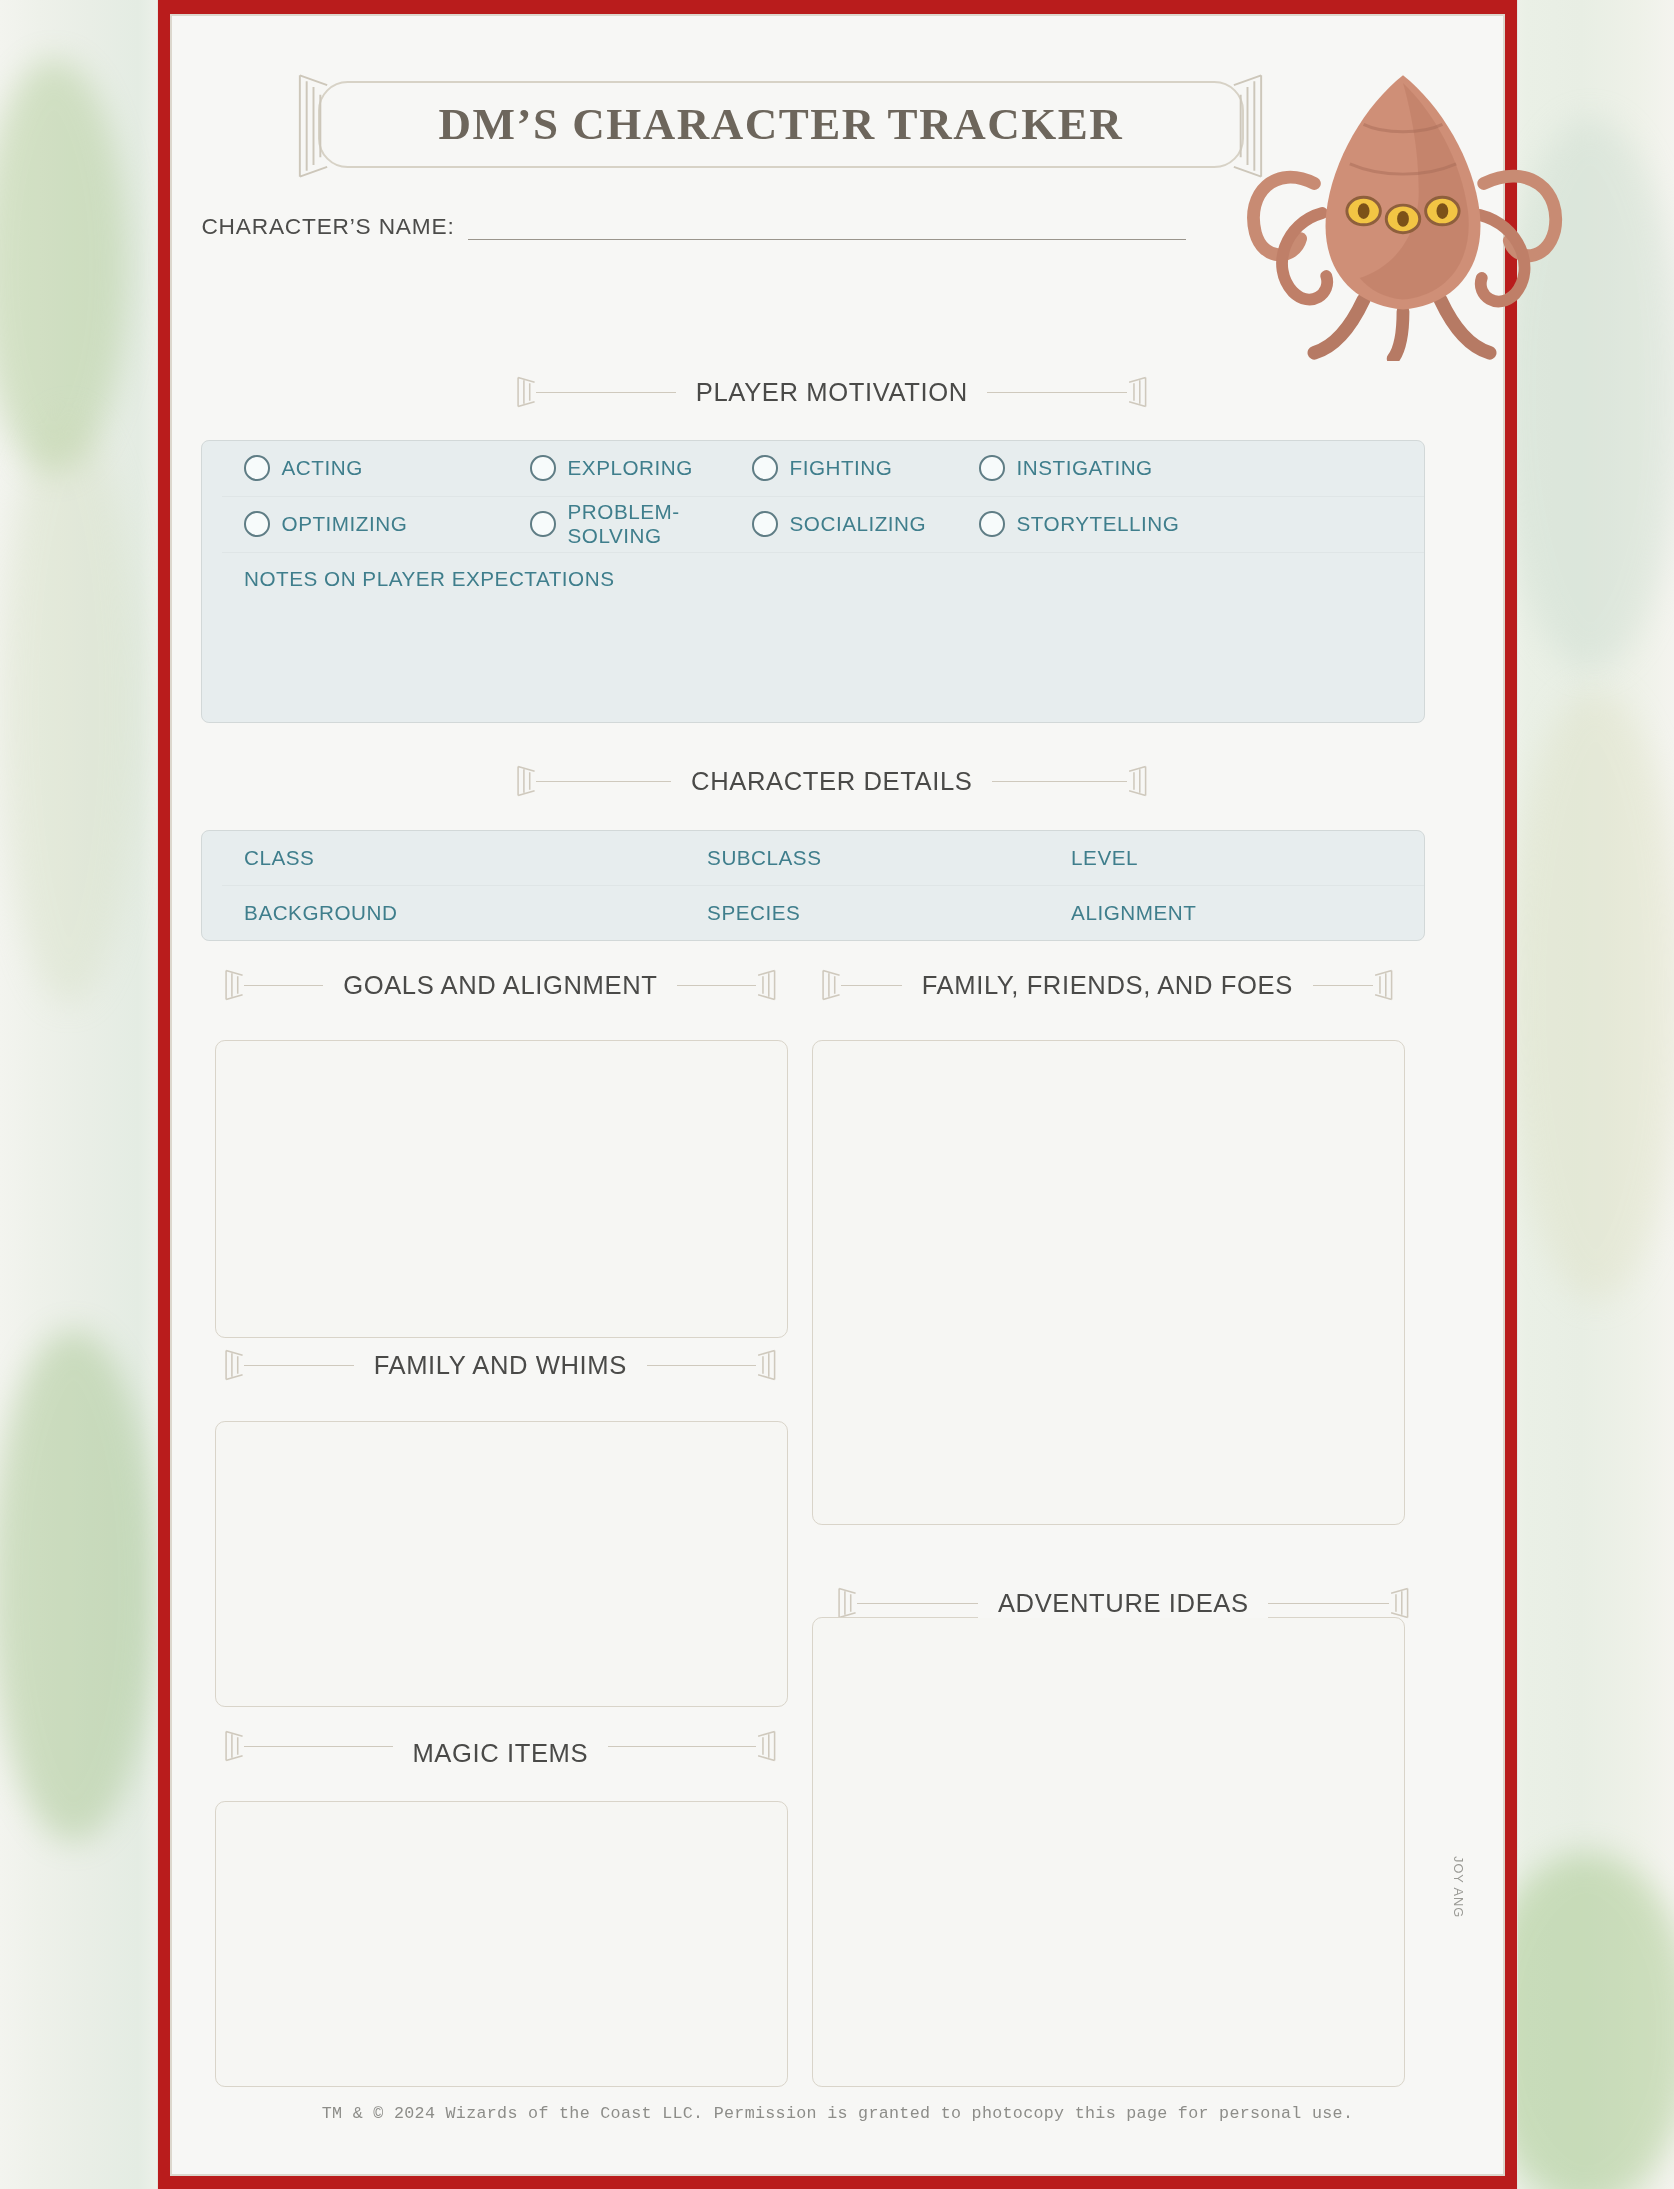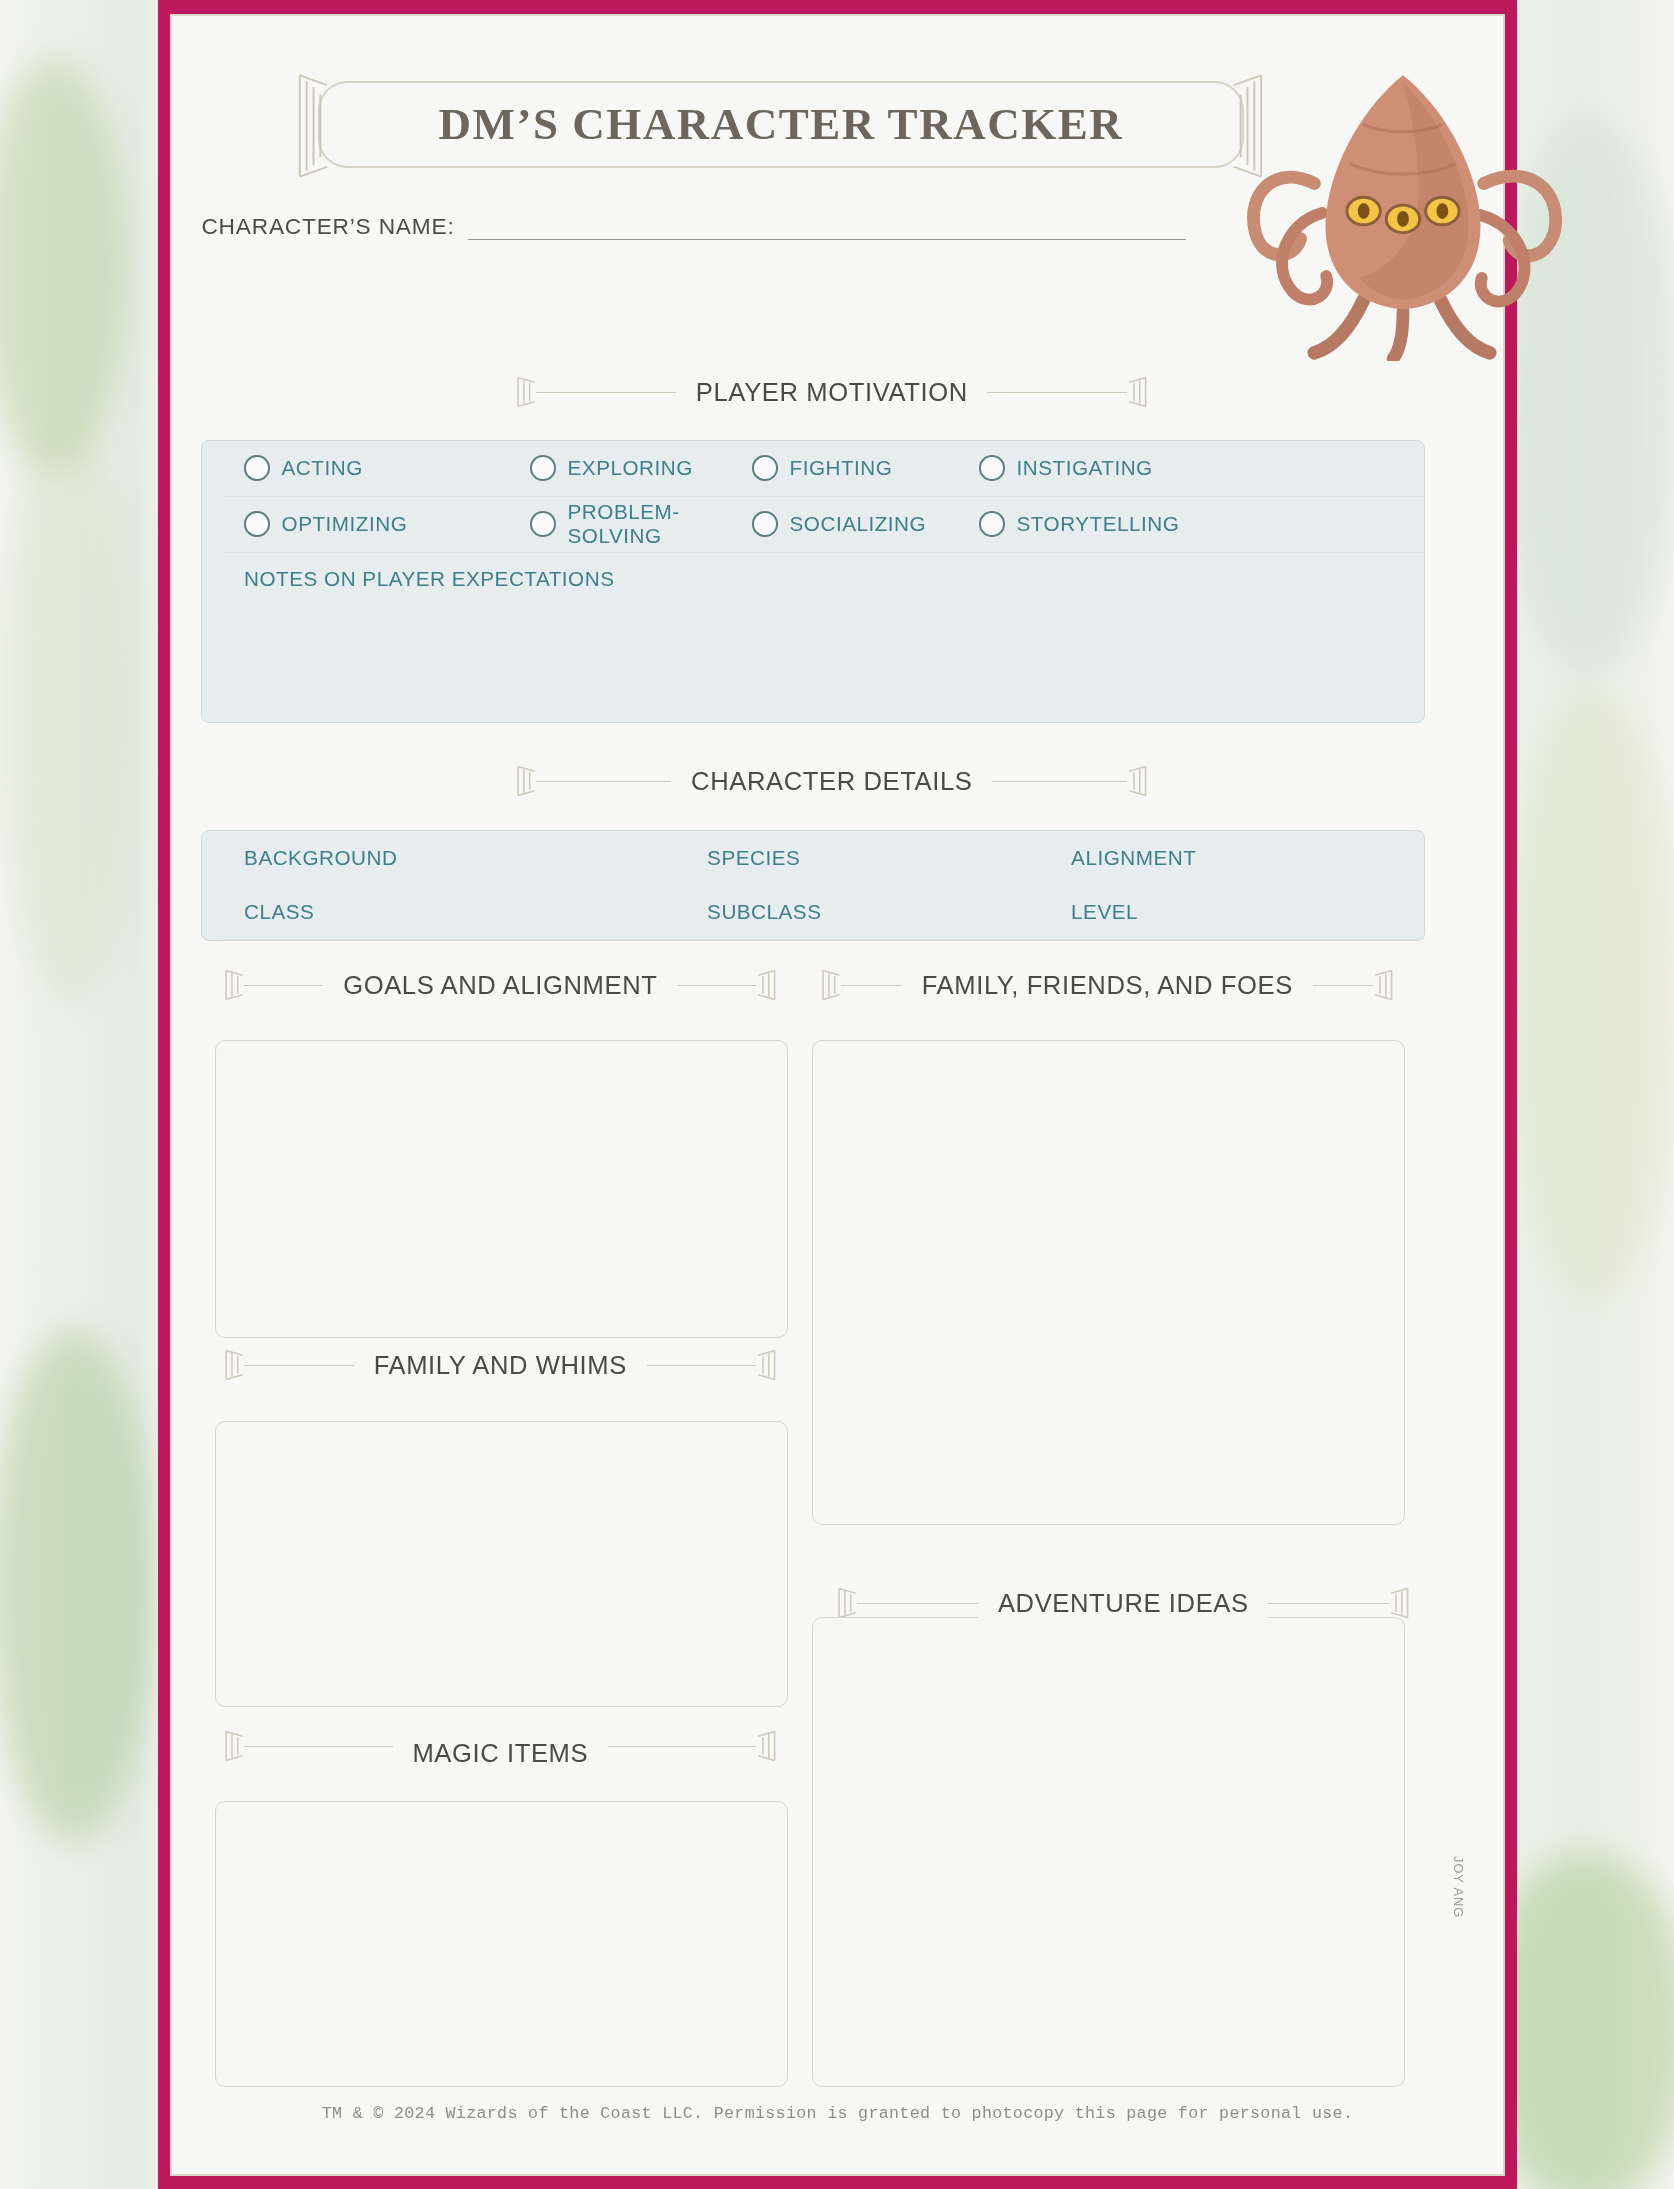--- a/index.html
+++ b/index.html
@@ -33,21 +33,21 @@
     border-radius: 50%;
   }
 
   
   #sheet {
     position: absolute;
     left: 158px;
     top: 0px;
     width: 1359px;
     height: 2190px;
-    background: #be185d;
+    background: #b91c1c;
     box-shadow: 0 0 0 1px #e4e3de;
   }
   #sheet-inner {
     position: absolute;
     left: 11.8px;
     top: 13.8px;
     right: 11.8px;
     bottom: 13.8px;
     border: 2px solid #dcd7cd;
     background: #f7f7f5;
@@ -340,42 +340,42 @@
       <svg class="cap left" viewBox="0 0 22 34">
           <path d="M3 2 L3 32 M9 5 L9 29 M15 8 L15 26 M3 2 L20 7 M3 32 L20 27" stroke="#cfc9bd" stroke-width="1.6" fill="none"></path>
         </svg>
       <svg class="cap right" viewBox="0 0 22 34">
           <path d="M19 2 L19 32 M13 5 L13 29 M7 8 L7 26 M19 2 L2 7 M19 32 L2 27" stroke="#cfc9bd" stroke-width="1.6" fill="none"></path>
         </svg>
       <span class="btxt">CHARACTER DETAILS</span>
     </div>
 
     <div class="shaded" style="left:29.6px;top:814px;width:1202px;height:109px;">
+      <div class="detail-row">
+        <div class="detail-cell" style="width:463px;padding-left:21.7px;">
+          <span>CLASS</span>
+        </div>
+        <div class="detail-cell" style="width:364px;">
+          <span>SUBCLASS</span>
+        </div>
+        <div class="detail-cell" style="width:325px;">
+          <span>LEVEL</span>
+        </div>
+      </div>
       <div class="detail-row last">
         <div class="detail-cell" style="width:463px;padding-left:21.7px;">
           <span>BACKGROUND</span>
         </div>
         <div class="detail-cell" style="width:364px;">
           <span>SPECIES</span>
         </div>
         <div class="detail-cell" style="width:325px;">
           <span>ALIGNMENT</span>
         </div>
       </div>
-      <div class="detail-row">
-        <div class="detail-cell" style="width:463px;padding-left:21.7px;">
-          <span>CLASS</span>
-        </div>
-        <div class="detail-cell" style="width:364px;">
-          <span>SUBCLASS</span>
-        </div>
-        <div class="detail-cell" style="width:325px;">
-          <span>LEVEL</span>
-        </div>
-      </div>
     </div>
 
     <div class="banner" style="position:absolute;left:43px;top:948px;width:571px;">
       <div class="rule"></div>
       <svg class="cap left" viewBox="0 0 22 34">
           <path d="M3 2 L3 32 M9 5 L9 29 M15 8 L15 26 M3 2 L20 7 M3 32 L20 27" stroke="#cfc9bd" stroke-width="1.6" fill="none"></path>
         </svg>
       <svg class="cap right" viewBox="0 0 22 34">
           <path d="M19 2 L19 32 M13 5 L13 29 M7 8 L7 26 M19 2 L2 7 M19 32 L2 27" stroke="#cfc9bd" stroke-width="1.6" fill="none"></path>
         </svg>

